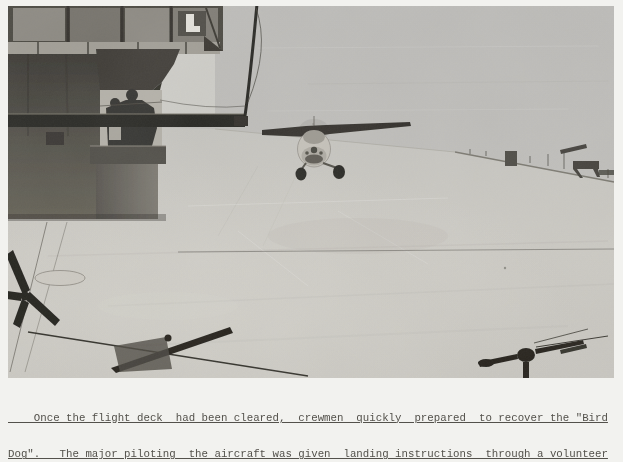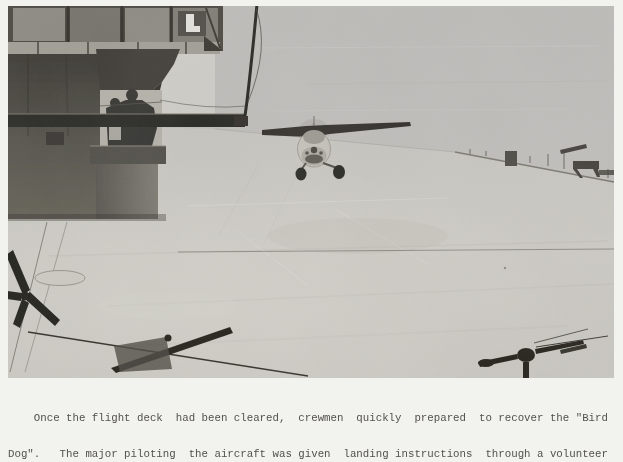--- a/index.html
+++ b/index.html
@@ -15,21 +15,21 @@
     overflow:hidden;
   }
   .photo svg{display:block;width:606px;height:372px;}
   .caption{
     position:absolute;left:8px;top:387px;width:612px;
     color:var(--caption-text,#514f4a);
     font-size:10.75px;line-height:12.3px;
     white-space:pre;
     letter-spacing:0;
   }
-  .cap-line{height:12.3px;}
+  .cap-line{height:12.3px;text-decoration:underline;}
 </style>
 </head>
 <body>
 
 <div class="photo" role="img" aria-label="Black-and-white photograph of an O-1 Bird Dog airplane flying low over an aircraft carrier flight deck on final approach, with the carrier island structure and watching crewmen at left, a whip antenna and cables, helicopter rotor blades in the foreground, and the sea beyond the angled deck edge.">
   <svg viewBox="0 0 606 372" xmlns="http://www.w3.org/2000/svg">
     <defs>
       <linearGradient id="seaGrad" x1="0" y1="0" x2="0" y2="1">
         <stop offset="0" stop-color="#bcbbb8"></stop>
         <stop offset="1" stop-color="#c2c1bd"></stop>

